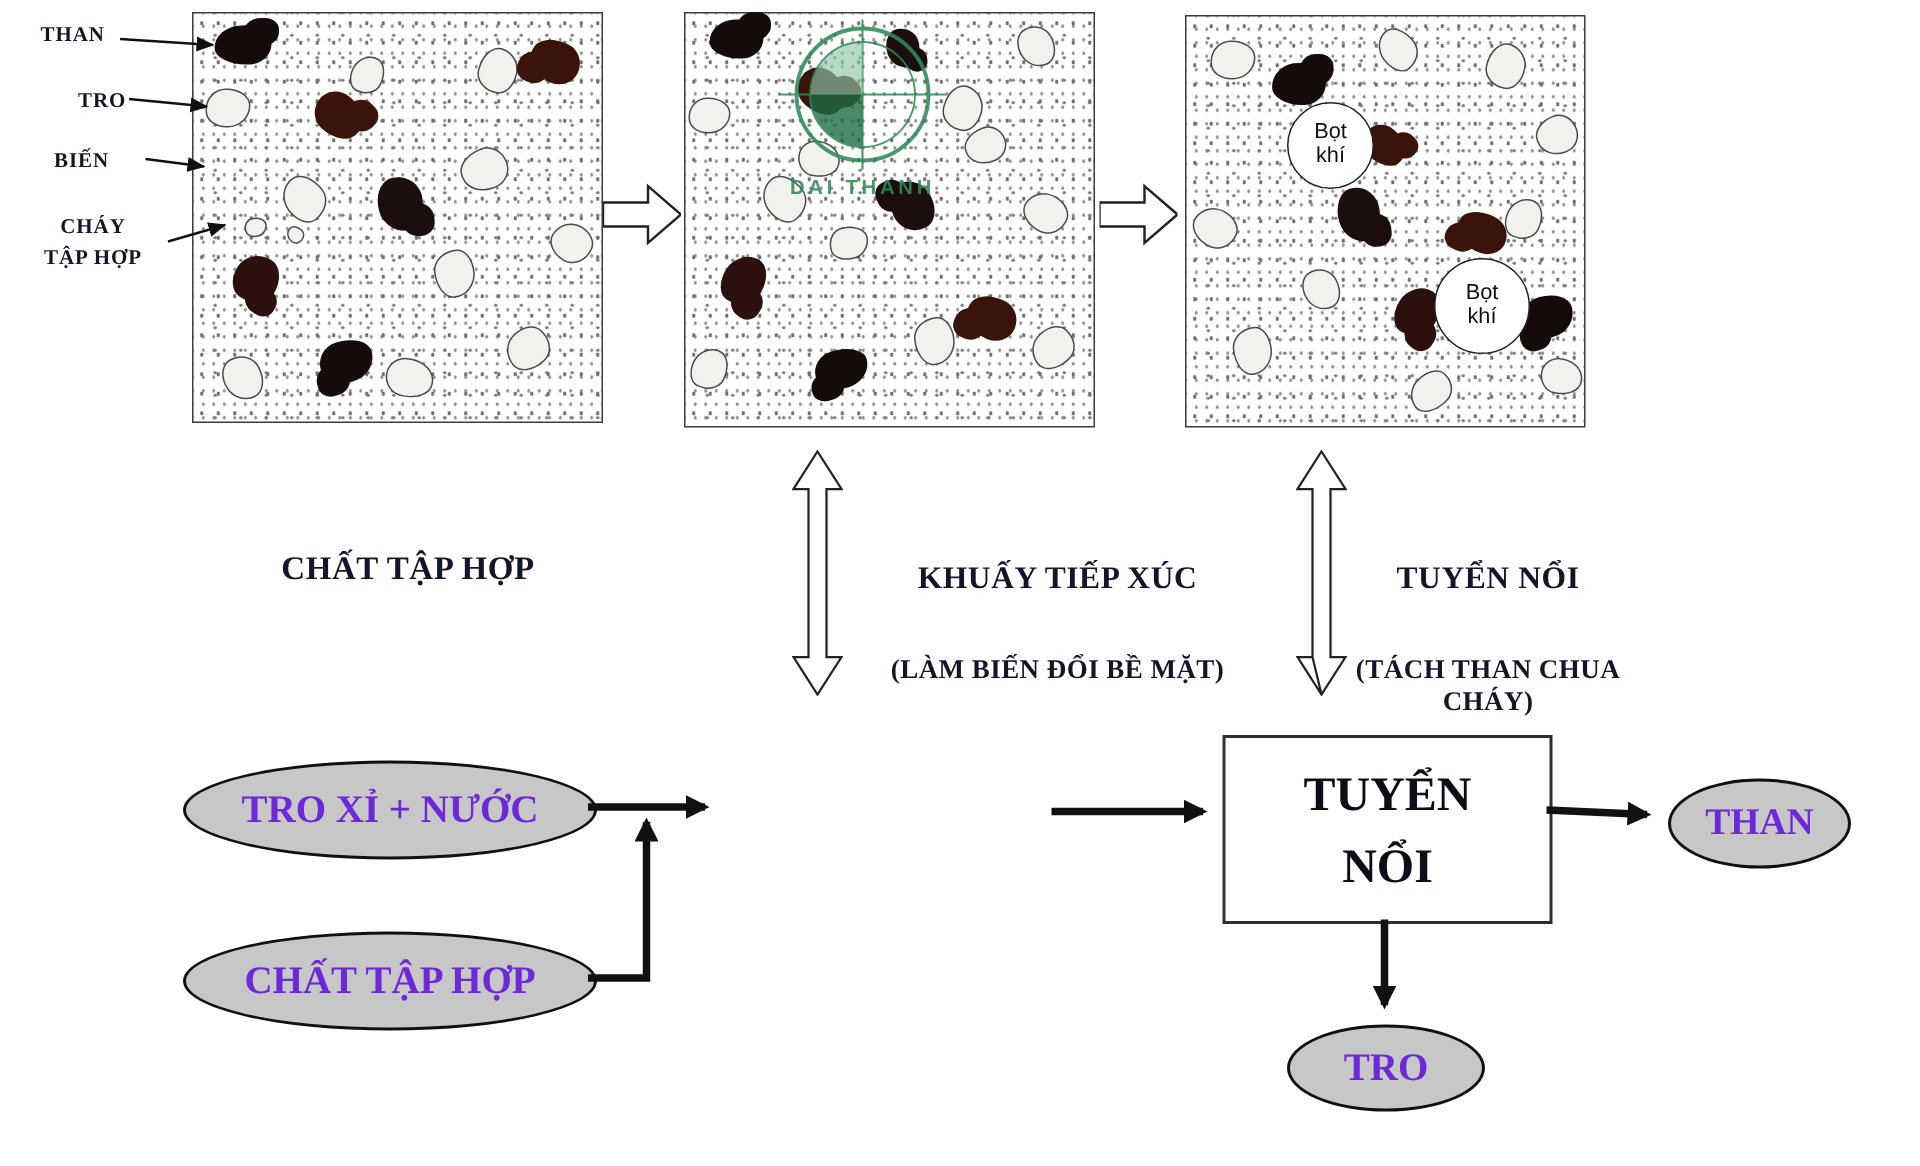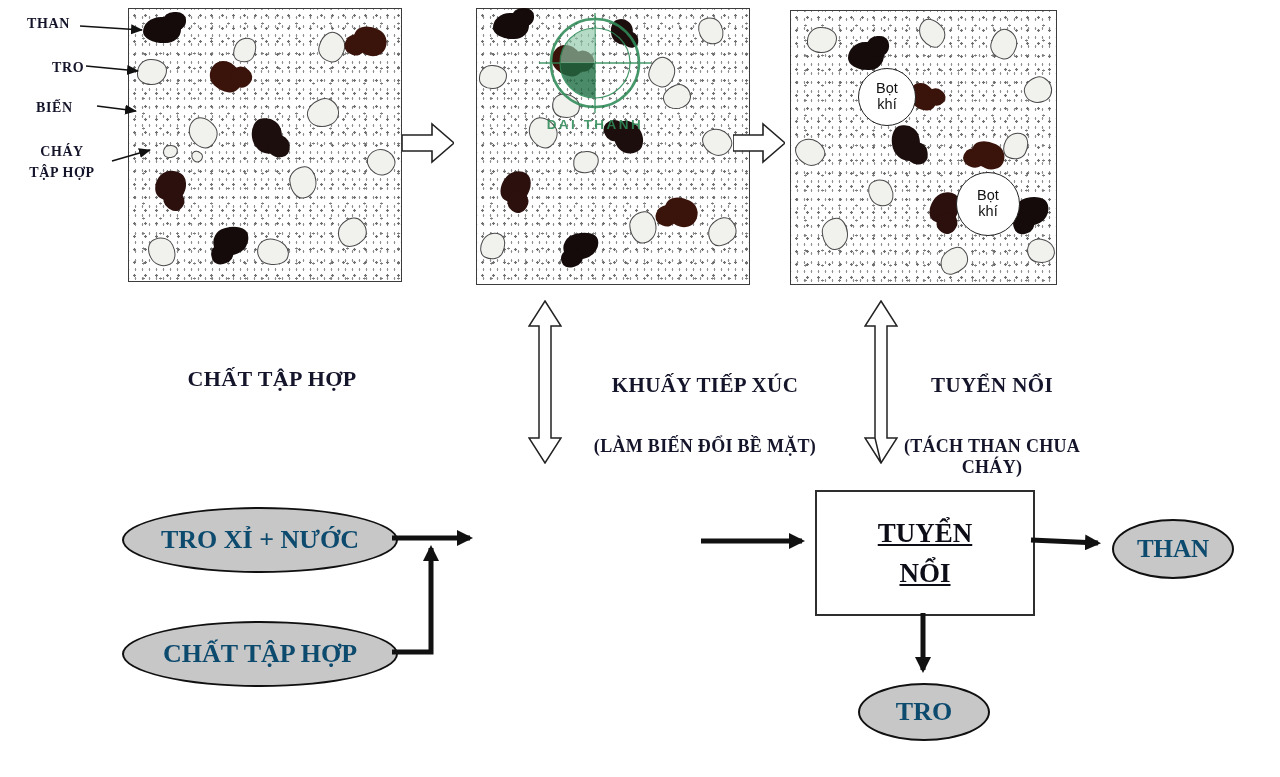--- a/index.html
+++ b/index.html
@@ -23,21 +23,21 @@
 
   .legend-label{position:absolute;font-weight:bold;font-size:14px;letter-spacing:.6px;color:#14142a;white-space:pre-line;line-height:1.5;}
   .legend-label.center{text-align:center;}
 
   .caption{position:absolute;text-align:center;font-weight:bold;color:#14142a;white-space:pre-line;}
   .cap-l1{font-size:22px;line-height:1.7;letter-spacing:.4px;}
   .cap-l1.small{font-size:21px;}
   .cap-l2{font-size:18px;margin-top:14px;letter-spacing:.3px;}
 
   .ellipse{position:absolute;background:#c7c7c7;border:2px solid #101010;border-radius:50%;
-    display:flex;align-items:center;justify-content:center;font-weight:bold;color:#0c4a6e;}
+    display:flex;align-items:center;justify-content:center;font-weight:bold;color:#6d28d9;}
   .pbox{position:absolute;background:#fff;border:2px solid #2e2e2e;
     display:flex;align-items:center;justify-content:center;text-align:center;
     font-weight:bold;color:#0d0d18;white-space:pre-line;line-height:1.5;}
 
   .overlay{position:absolute;left:0;top:0;pointer-events:none;z-index:6;}
   .shape-arrow{position:absolute;z-index:5;}
 </style>
 </head>
 <body>
 
@@ -63,21 +63,21 @@
       <div class="blob light" style="left: 34px; top: 136px; width: 13px; height: 11px; border-radius: 50% 50% 42% 58% / 60% 42% 55% 45%; transform: rotate(170deg);"></div>
       <div class="blob light" style="left: 62px; top: 142px; width: 10px; height: 9px; border-radius: 44% 56% 58% 42% / 50% 52% 46% 54%; transform: rotate(223deg);"></div>
       <div class="blob dark" style="left: 14px; top: 8px; width: 38px; height: 26px; background-color: rgb(21, 11, 11); border-radius: 50% 50% 42% 58% / 60% 42% 55% 45%; transform: rotate(0deg);"></div>
       <div class="blob dark" style="left: 80px; top: 54px; width: 34px; height: 28px; background-color: rgb(58, 20, 11); border-radius: 44% 56% 58% 42% / 50% 52% 46% 54%; transform: rotate(41deg);"></div>
       <div class="blob dark" style="left: 120px; top: 112px; width: 36px; height: 30px; background-color: rgb(29, 14, 14); border-radius: 46% 54% 52% 48% / 55% 45% 58% 42%; transform: rotate(82deg);"></div>
       <div class="blob dark" style="left: 26px; top: 162px; width: 32px; height: 30px; background-color: rgb(43, 16, 13); border-radius: 58% 42% 50% 50% / 45% 60% 40% 55%; transform: rotate(123deg);"></div>
       <div class="blob dark" style="left: 84px; top: 218px; width: 36px; height: 28px; background-color: rgb(21, 11, 11); border-radius: 50% 50% 42% 58% / 60% 42% 55% 45%; transform: rotate(164deg);"></div>
       <div class="blob dark" style="left: 224px; top: 18px; width: 34px; height: 28px; background-color: rgb(58, 20, 11); border-radius: 44% 56% 58% 42% / 50% 52% 46% 54%; transform: rotate(205deg);"></div>
     </div>
 
-  <div class="panel" style="left:456px;top:8px;width:272px;height:275px;margin-left:20px;">
+  <div class="panel" style="left:456px;top:8px;width:272px;height:275px;">
     <svg width="120" height="124" viewBox="0 0 120 124" style="position:absolute;left:58px;top:2px;z-index:4;opacity:0.88">
       <line x1="4" y1="52" x2="116" y2="52" stroke="#2e8b57" stroke-width="1.4"></line>
       <line x1="60" y1="2" x2="60" y2="102" stroke="#2e8b57" stroke-width="1.4"></line>
       <circle cx="60" cy="52" r="44" fill="none" stroke="#2e8b57" stroke-width="2.6"></circle>
       <path d="M60 52 L60 17 A35 35 0 0 0 25 52 Z" fill="#8fc7a8" opacity="0.75"></path>
       <path d="M60 52 L25 52 A35 35 0 0 0 60 87 Z" fill="#1d6b42" opacity="0.9"></path>
       <circle cx="60" cy="52" r="35" fill="none" stroke="#2e8b57" stroke-width="1.2"></circle>
       <text x="60" y="118" text-anchor="middle" font-family="Liberation Sans, sans-serif" font-size="13.5" font-weight="bold" letter-spacing="2.5" fill="#2e8b57">DAI THANH</text>
     </svg>
   <div class="blob light" style="left: 2px; top: 56px; width: 26px; height: 22px; border-radius: 46% 54% 52% 48% / 55% 45% 58% 42%; transform: rotate(0deg);"></div>
@@ -146,21 +146,21 @@
     <div class="cap-l1 small">KHUẤY TIẾP XÚC</div>
     <div class="cap-l2">(LÀM BIẾN ĐỔI BỀ MẶT)</div>
   </div>
   <div class="caption" style="left:872px;top:350px;width:240px;">
     <div class="cap-l1 small">TUYỂN NỔI</div>
     <div class="cap-l2">(TÁCH THAN CHUA CHÁY)</div>
   </div>
 
   <div class="ellipse" style="left:122px;top:507px;width:272px;height:62px;font-size:26px;">TRO XỈ + NƯỚC</div>
   <div class="ellipse" style="left:122px;top:621px;width:272px;height:62px;font-size:26px;">CHẤT TẬP HỢP</div>
-  <div class="pbox" style="left:815px;top:490px;width:216px;height:122px;font-size:27px;text-decoration:underline;">TUYỂN
+  <div class="pbox" style="left:815px;top:490px;width:216px;height:122px;font-size:32px;">TUYỂN
 NỔI</div>
   <div class="ellipse" style="left:1112px;top:519px;width:118px;height:56px;font-size:25px;">THAN</div>
   <div class="ellipse" style="left:858px;top:683px;width:128px;height:54px;font-size:26px;">TRO</div>
 
   <svg class="overlay" width="1280" height="777" viewBox="0 0 1280 777">
     <defs>
       <marker id="thin-head" markerUnits="userSpaceOnUse" markerWidth="13" markerHeight="11" refX="11" refY="5" orient="auto">
         <path d="M0,0 L12,5 L0,10 Z" fill="#111"></path>
       </marker>
       <marker id="big-head" markerUnits="userSpaceOnUse" markerWidth="17" markerHeight="16" refX="13" refY="8" orient="auto">

